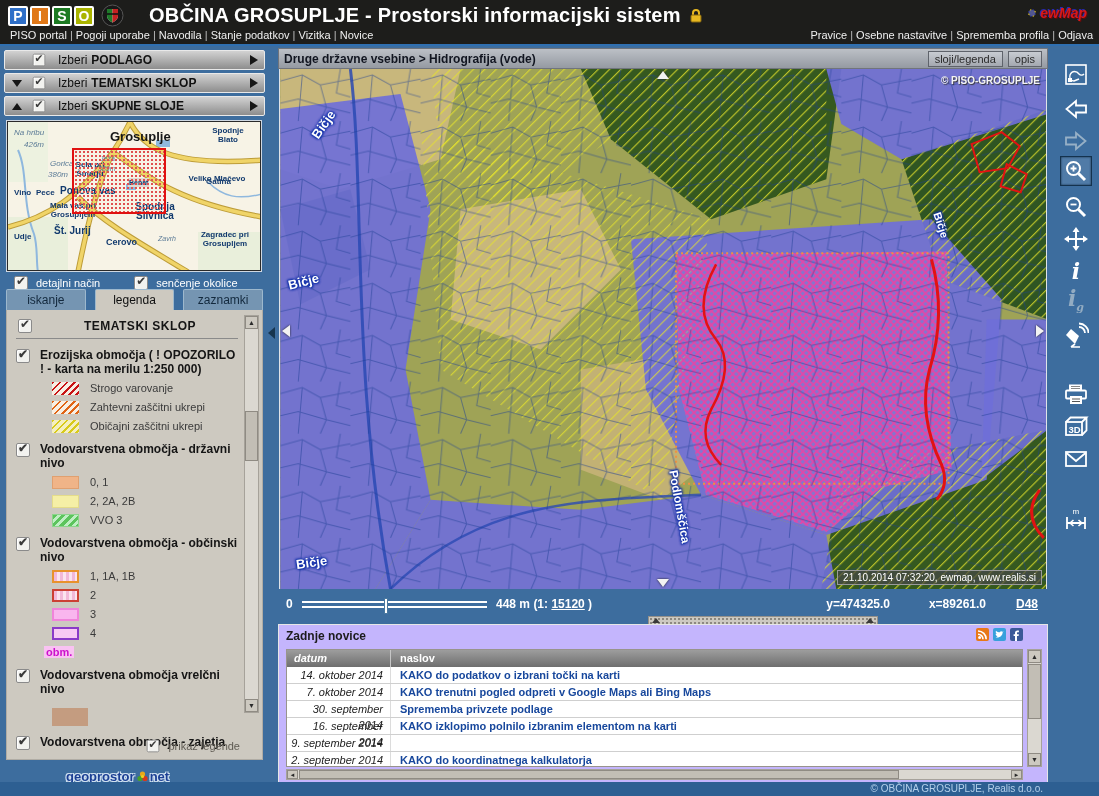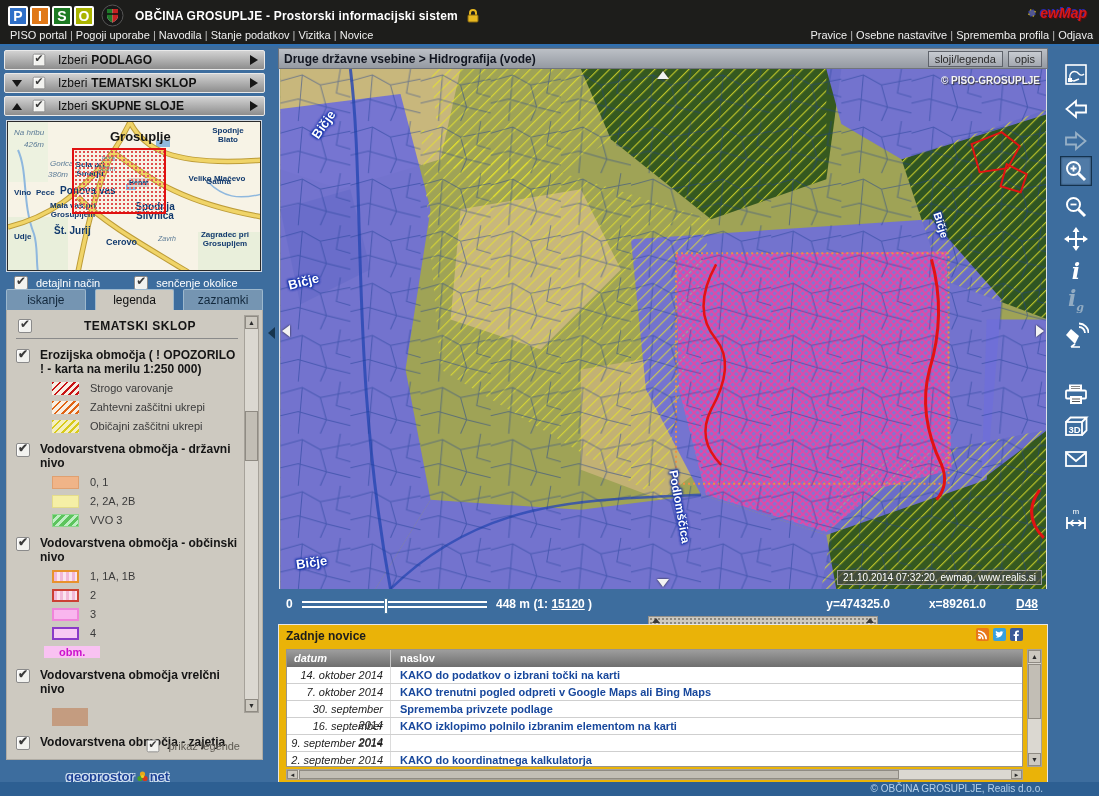--- a/index.html
+++ b/index.html
@@ -6,21 +6,21 @@
 html,body { background:#3d6d9e; }
 body { font-family:"Liberation Sans", sans-serif; }
 #app { position:relative; width:1099px; height:796px; background:#3d6d9e; overflow:hidden; }
 
 
 .hdr { position:absolute; top:0; left:0; width:100%; height:46px; background:#1d1d1b; border-bottom:2px solid #2f6fb0; }
 .hdr-top { position:absolute; top:3px; left:8px; right:8px; height:25px; display:flex; align-items:center; }
 .logo { display:flex; gap:2px; margin-right:7px; }
 .lbox { width:20px; height:20px; border:2px solid #fff; color:#fff; font-weight:bold; font-size:14px; display:flex; align-items:center; justify-content:center; border-radius:2px; }
 .lbox.p { background:#2e6fc8; } .lbox.i { background:#e07818; } .lbox.s { background:#1c7a22; } .lbox.o { background:#aab400; }
-.hdr-title { color:#fff; font-weight:bold; font-size:12px; letter-spacing:.2px; margin-left:4px; }
+.hdr-title { color:#fff; font-weight:bold; font-size:20px; letter-spacing:.2px; margin-left:18px; }
 .lock { margin-left:8px; display:inline-flex; }
 .ewmap { position:absolute; right:4px; top:2px; display:flex; align-items:center; gap:2px; font-weight:bold; font-size:14px; font-style:italic; color:#d81818; text-shadow:1px 1px 0 #5a0c0c, -1px -1px 0 #2a2ab0; }
 .hm { position:absolute; bottom:3px; font-size:11px; color:#efefef; }
 .hm.left { left:10px; } .hm.right { right:6px; }
 .hm span.mi { cursor:pointer; }
 .hm span.mi:not(.last)::after { content:" | "; color:#bdbdbd; font-weight:normal; }
 
 
 .cb { width:14px; height:14px; background:#f2f2ef; border:1px solid #8a8a8a; border-radius:2px; position:relative; display:inline-block; flex:none; box-shadow:inset 1px 1px 1px #fff; }
 .cb::after { content:"\2714"; position:absolute; left:1px; top:-3px; font-size:12px; color:#3a3a3a; }
@@ -62,21 +62,21 @@
 .sw.orange-hatch { background:repeating-linear-gradient(135deg,#e06414 0 2px,#f7efe4 2px 5px); }
 .sw.yellow-hatch { background:repeating-linear-gradient(135deg,#d8ca1a 0 2px,#f4efc0 2px 5px); }
 .sw.salmon      { background:#f0b488; border:1px solid #e0a070; }
 .sw.pale-yellow { background:#f5efa6; border:1px solid #e4dc8a; }
 .sw.green-hatch { background:repeating-linear-gradient(135deg,#5cc45c 0 3px,#bfeec4 3px 6px); border:1px solid #8cd48c; }
 .sw.pink-hatch-orange { background:repeating-linear-gradient(90deg,#f2b8d8 0 3px,#fbe3ef 3px 6px); border:2px solid #e8922c; }
 .sw.pink-hatch-red    { background:repeating-linear-gradient(90deg,#f2b8d8 0 3px,#fbe3ef 3px 6px); border:2px solid #cc4034; }
 .sw.pink-solid  { background:#f9b6ee; border:2px solid #f084da; }
 .sw.pink-purple { background:#f8c9f4; border:2px solid #8a3ac8; }
 .sw.tan         { background:#c49c80; width:36px; height:18px; }
-.obm { color:#cc10cc; background:#f9c2f2; font-weight:bold; font-size:11px; padding:0 15px; display:inline-block; }
+.obm { color:#cc10cc; background:#f9c2f2; font-weight:bold; font-size:11px; padding:0 2px; display:inline-block; }
 .lg-scroll { position:absolute; right:3px; top:5px; bottom:46px; width:15px; background:#dbd8d1; border:1px solid #a6a29a; }
 .sb-btn { position:absolute; left:0; width:13px; height:13px; background:#cdc9c0; border:1px solid #8f8b83; font-size:7px; color:#2a2a2a; text-align:center; line-height:12px; }
 .sb-btn.up { top:0; } .sb-btn.down { bottom:0; }
 .sb-thumb { position:absolute; left:0; width:13px; background:#c2beb5; border:1px solid #8f8b83; }
 .lg-scroll .sb-thumb { top:95px; height:50px; }
 .prikaz { position:absolute; right:22px; bottom:6px; display:flex; align-items:center; gap:8px; font-size:11px; color:#5f5b53; }
 .prikaz .cb { transform:scale(.9); }
 
 
 .geop { position:absolute; top:769px; left:66px; font-weight:bold; font-size:13px; color:#1b3f94; text-shadow:1px 1px 0 #cfe0f0,-1px -1px 0 #cfe0f0,1px -1px 0 #cfe0f0,-1px 1px 0 #cfe0f0; display:flex; align-items:center; }
@@ -109,21 +109,21 @@
 .sc-link { text-decoration:underline; cursor:pointer; }
 .sc-y { position:absolute; right:158px; top:7px; } 
 .sc-x { position:absolute; right:62px; top:7px; }
 .sc-d { position:absolute; right:10px; top:7px; text-decoration:underline; cursor:pointer; }
 
 
 .rs-handle { position:absolute; left:648px; top:616px; width:230px; height:9px; background:#cdc9c0; background-image:radial-gradient(#8a867e 0.7px, transparent 0.9px); background-size:4px 4px; border:1px solid #94908a; display:flex; justify-content:space-between; align-items:center; padding:0 3px; cursor:row-resize; }
 .rs-tri { width:0; height:0; border-left:4px solid transparent; border-right:4px solid transparent; border-bottom:5px solid #3a3a3a; }
 
 
-#news { position:absolute; left:278px; top:624px; width:770px; height:159px; background:#eab308; border:1px solid #e6e6e6; }
+#news { position:absolute; left:278px; top:624px; width:770px; height:159px; background:#c4b5fd; border:1px solid #e6e6e6; }
 .news-title { position:absolute; top:4px; left:7px; font-size:12px; font-weight:bold; color:#1c1c1c; }
 .news-social { position:absolute; top:3px; right:24px; display:flex; gap:4px; }
 .news-social span { display:inline-flex; cursor:pointer; }
 .news-table { position:absolute; left:7px; top:24px; right:24px; bottom:15px; background:#fff; border:1px solid #98948c; overflow:hidden; }
 .nt-head { display:flex; background:linear-gradient(#9d9d9d,#6e6e6e); color:#fff; font-weight:bold; font-size:11px; height:17px; line-height:16px; }
 .c-date { width:104px; flex:none;font-style:italic; }
 .nt-head .c-date { padding-left:7px; border-right:1px solid #c6c6c6; }
 .c-title { flex:1; padding-left:9px; }
 .nt-row { display:flex; height:17px; line-height:16px; font-size:11px; border-bottom:1px solid #cfcfcf; background:#fff; cursor:pointer; }
 .nt-row .c-date { text-align:right; padding-right:7px; color:#222; border-right:1px solid #dcdcdc; }

